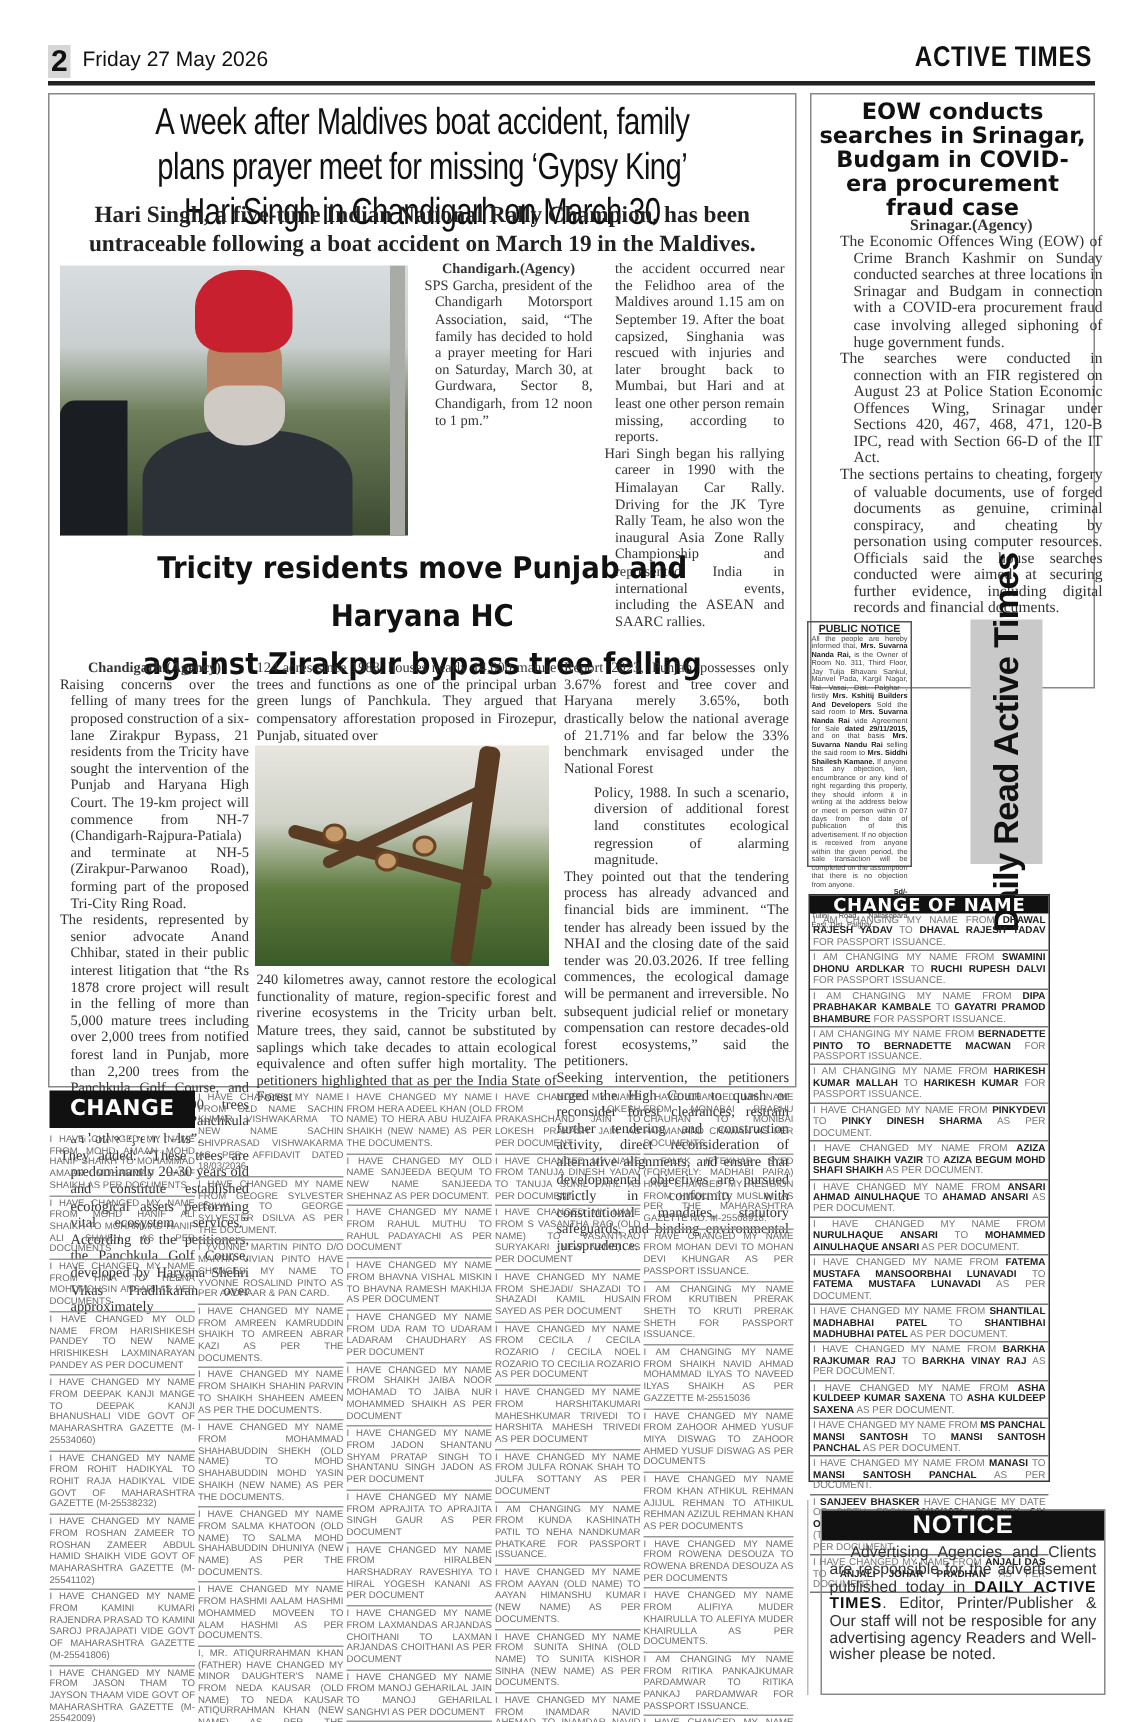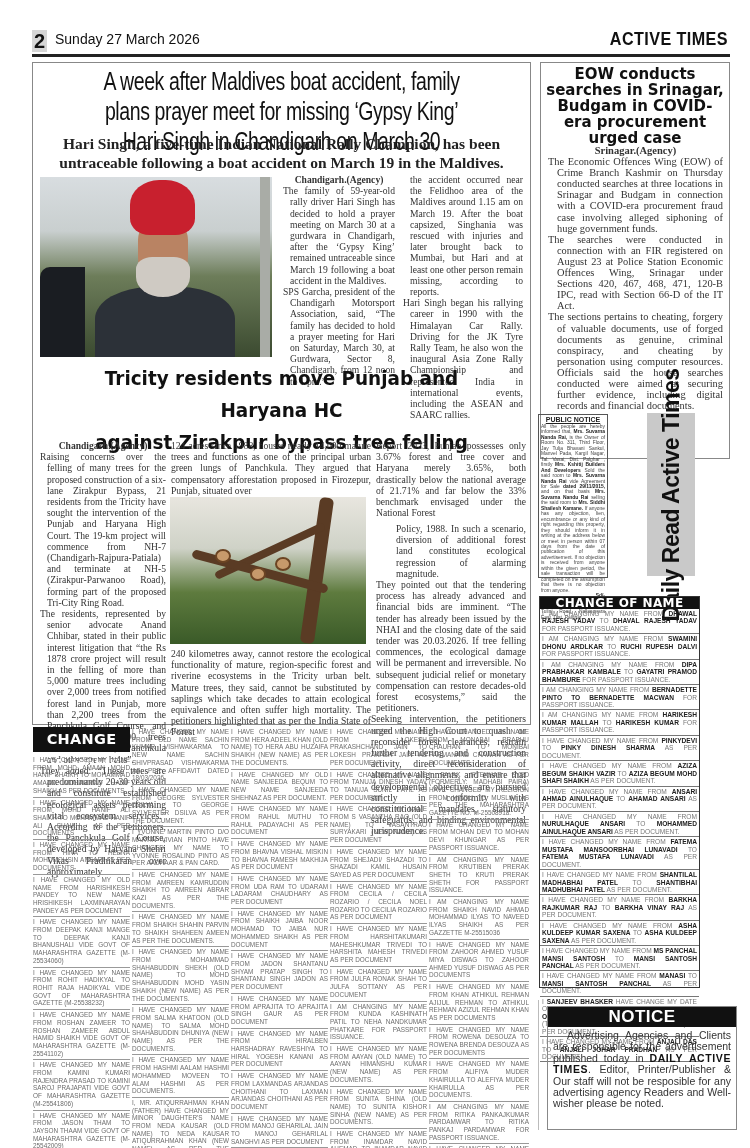--- a/index.html
+++ b/index.html
@@ -25,21 +25,21 @@
   .col p { text-indent: 0; padding-left: 7px; text-indent: -7px; }
   .dateline { font-weight: bold; text-align: center; display: block; }
   
   .h2 { left: 40px; top: 362px; width: 483px; text-align: center; font-family: "DejaVu Sans", sans-serif; font-weight: bold; font-size: 20px; line-height: 32px; color: #111; transform: scaleX(0.92); transform-origin: center; }
   .photo2 { left: 170px; top: 497px; width: 196px; height: 147px; overflow: hidden; background: linear-gradient(180deg, #e8e6df 0%, #cfd2c7 35%, #5e7b3e 65%, #3a5a28 100%); }
   .trunk { position: absolute; background: #5a3b24; border-radius: 5px; }
   .log { position: absolute; width: 16px; height: 14px; border-radius: 50%; background: #c79a6b; border: 2px solid #6b4423; }
   
   .box2 { left: 540px; top: 62px; width: 190px; height: 397px; border: 1px solid #888; }
   .h3 { left: 545px; top: 66px; width: 180px; text-align: center; font-family: "DejaVu Sans", sans-serif; font-weight: bold; font-size: 15px; line-height: 16px; color: #111; }
-  .eowtext { left: 548px; top: 145px; width: 175px; font-size: 10.4px; line-height: 11.1px; text-align: justify; color: #333; }
+  .eowtext { left: 560px; top: 145px; width: 175px; font-size: 10.4px; line-height: 11.1px; text-align: justify; color: #333; }
   .eowtext p { padding-left: 9px; text-indent: -9px; }
   .pubnotice { left: 538px; top: 414px; width: 70px; height: 164px; border: 1px solid #555; padding: 1px 2px; font-family: "Liberation Sans", sans-serif; font-size: 4.9px; line-height: 5.45px; color: #444; text-align: justify; }
   .pubnotice .pn-title { font-weight: bold; font-size: 7px; line-height: 8px; text-align: center; text-decoration: underline; color: #222; }
   .pubnotice b { color: #222; }
   .vbanner { left: 647px; top: 413px; width: 48px; height: 163px; background: #c9c9c9; }
   .vbanner span { position: absolute; left: 50%; top: 50%; transform: translate(-50%,-50%) rotate(-90deg); white-space: nowrap; font-family: "Liberation Sans", sans-serif; font-size: 23px; font-weight: bold; color: #111; transform-origin: center; letter-spacing: -0.5px; }
   .cn2 { left: 539px; top: 596px; width: 161px; height: 392px; border: 1px solid #333; }
   .cn2-title { background: #111; color: #fff; text-align: center; font-family: "DejaVu Sans", sans-serif; font-weight: bold; font-size: 12px; line-height: 12px; letter-spacing: 0.4px; }
   .cn2-item { font-family: "Liberation Sans", sans-serif; font-size: 6.6px; line-height: 7.45px; color: #777; text-align: justify; padding: 1px 2px 1px 2px; border-bottom: 1px solid #777; }
   .cn2-item b { color: #222; }
@@ -50,44 +50,43 @@
   .sidevline { left: 538px; top: 1000px; width: 1px; height: 130px; background: #bbb; }
   
   .cn1-title { left: 33px; top: 727px; width: 97px; height: 25px; background: #111; color: #fff; font-family: "DejaVu Sans", sans-serif; font-weight: bold; font-size: 14.5px; line-height: 25px; text-align: center; letter-spacing: 0.3px; }
   .cn-col { font-family: "Liberation Sans", sans-serif; font-size: 6.4px; line-height: 7.7px; color: #6c6c6c; text-align: justify; }
   .cn-col .cn-entry { border-bottom: 1px solid #999; padding: 1px 0 2px 0; }
 </style>
 </head>
 <body>
 
 <div class="abs page-num">2</div>
-<div class="abs date">Sunday 27 March 2026</div>
+<div class="abs date">Friday 27 May 2026</div>
 <div class="abs brand">ACTIVE TIMES</div>
 <div class="abs rule"></div>
 
 <div class="abs box1"></div>
 <div class="abs h1">A week after Maldives boat accident, family plans prayer meet for missing ‘Gypsy King’ Hari Singh in Chandigarh on March 30</div>
 <div class="abs sub1">Hari Singh, a five-time Indian National Rally Champion, has been untraceable following a boat accident on March 19 in the Maldives.</div>
 
 <div class="abs photo1">
   <div class="pole"></div>
   <div class="car"></div>
   <div class="jacket"></div>
   <div class="face"></div>
   <div class="beard"></div>
   <div class="turban"></div>
 </div>
 
 <div class="abs col" style="left:283px; top:174px; width:112px;">
   <span class="dateline">Chandigarh.(Agency)</span>
-  <p>The family of 59-year-old rally driver Hari Singh has decided to hold a prayer meeting on March 30 at a gurdwara in Chandigarh, after the ‘Gypsy King’ remained untraceable since March 19 following a boat accident in the Maldives.</p>
   <p>SPS Garcha, president of the Chandigarh Motorsport Association, said, “The family has decided to hold a prayer meeting for Hari on Saturday, March 30, at Gurdwara, Sector 8, Chandigarh, from 12 noon to 1 pm.”</p>
 </div>
 <div class="abs col" style="left:403px; top:174px; width:120px;">
-  <p style="padding-left:7px; text-indent:0;">the accident occurred near the Felidhoo area of the Maldives around 1.15 am on March 19. After the boat capsized, Singhania was rescued with injuries and later brought back to Mumbai, but Hari and at least one other person remain missing, according to reports.</p>
+  <p style="padding-left:7px; text-indent:0;">the accident occurred near the Felidhoo area of the Maldives around 1.15 am on September 19. After the boat capsized, Singhania was rescued with injuries and later brought back to Mumbai, but Hari and at least one other person remain missing, according to reports.</p>
   <p>Hari Singh began his rallying career in 1990 with the Himalayan Car Rally. Driving for the JK Tyre Rally Team, he also won the inaugural Asia Zone Rally Championship and represented India in international events, including the ASEAN and SAARC rallies.</p>
 </div>
 
 <div class="abs h2">
   <div>Tricity residents move Punjab and Haryana HC</div>
   <div>against Zirakpur bypass tree felling</div>
 </div>
 
 <div class="abs col" style="left:40px; top:440px; width:126px;">
   <span class="dateline">Chandigarh.(Agency)</span>
@@ -106,24 +105,24 @@
 </div>
 <div class="abs col" style="left:171px; top:648px; width:200px;">240 kilometres away, cannot restore the ecological functionality of mature, region-specific forest and riverine ecosystems in the Tricity urban belt. Mature trees, they said, cannot be substituted by saplings which take decades to attain ecological equivalence and often suffer high mortality. The petitioners highlighted that as per the India State of Forest</div>
 <div class="abs col" style="left:376px; top:440px; width:150px;">Report 2023, Punjab possesses only 3.67% forest and tree cover and Haryana merely 3.65%, both drastically below the national average of 21.71% and far below the 33% benchmark envisaged under the National Forest</div>
 <div class="abs col" style="left:371px; top:523px; width:155px; padding-left:0;">
   <p style="padding-left:25px; text-indent:0;">Policy, 1988. In such a scenario, diversion of additional forest land constitutes ecological regression of alarming magnitude.</p>
   <p style="padding-left:5px; text-indent:0;">They pointed out that the tendering process has already advanced and financial bids are imminent. “The tender has already been issued by the NHAI and the closing date of the said tender was 20.03.2026. If tree felling commences, the ecological damage will be permanent and irreversible. No subsequent judicial relief or monetary compensation can restore decades-old forest ecosystems,” said the petitioners.</p>
   <p style="padding-left:0; text-indent:0;">Seeking intervention, the petitioners urged the High Court to quash or reconsider forest clearances, restrain further tendering and construction activity, direct reconsideration of alternative alignments, and ensure that developmental objectives are pursued strictly in conformity with constitutional mandates, statutory safeguards, and binding environmental jurisprudence.</p>
 </div>
 
 <div class="abs box2"></div>
-<div class="abs h3">EOW conducts searches in Srinagar, Budgam in COVID-era procurement urged case</div>
+<div class="abs h3">EOW conducts searches in Srinagar, Budgam in COVID-era procurement fraud case</div>
 <div class="abs eowtext">
   <span class="dateline" style="font-size:10.5px;">Srinagar.(Agency)</span>
-  <p>The Economic Offences Wing (EOW) of Crime Branch Kashmir on Thursday conducted searches at three locations in Srinagar and Budgam in connection with a COVID-era procurement fraud case involving alleged siphoning of huge government funds.</p>
+  <p>The Economic Offences Wing (EOW) of Crime Branch Kashmir on Sunday conducted searches at three locations in Srinagar and Budgam in connection with a COVID-era procurement fraud case involving alleged siphoning of huge government funds.</p>
   <p>The searches were conducted in connection with an FIR registered on August 23 at Police Station Economic Offences Wing, Srinagar under Sections 420, 467, 468, 471, 120-B IPC, read with Section 66-D of the IT Act.</p>
   <p>The sections pertains to cheating, forgery of valuable documents, use of forged documents as genuine, criminal conspiracy, and cheating by personation using computer resources. Officials said the house searches conducted were aimed at securing further evidence, including digital records and financial documents.</p>
 </div>
 
 <div class="abs pubnotice">
   <div class="pn-title">PUBLIC NOTICE</div>
   <div>
     <span>All the people are hereby informed that, </span><b>Mrs. Suvarna Nanda Rai,</b><span> is the Owner of Room No. 311, Third Floor, Jay Tulja Bhavani Sankul, Manvel Pada, Kargil Nagar, Tal. Vasai, Dist. Palghar , firstly </span><b>Mrs. Kshitij Builders And Developers</b><span> Sold the said room to </span><b>Mrs. Suvarna Nanda Rai</b><span> vide Agreement for Sale </span><b>dated 29/11/2015,</b><span> and on that basis </span><b>Mrs. Suvarna Nandu Rai</b><span> selling the said room to </span><b>Mrs. Siddhi Shailesh Kamane.</b><span> If anyone has any objection, lien, encumbrance or any kind of right regarding this property, they should inform it in writing at the address below or meet in person within 07 days from the date of publication of this advertisement. If no objection is received from anyone within the given period, the sale transaction will be completed on the assumption that there is no objection from anyone.</span>
   </div>
   <div style="text-align:right; font-weight:bold; color:#222;">Sd/-</div>

